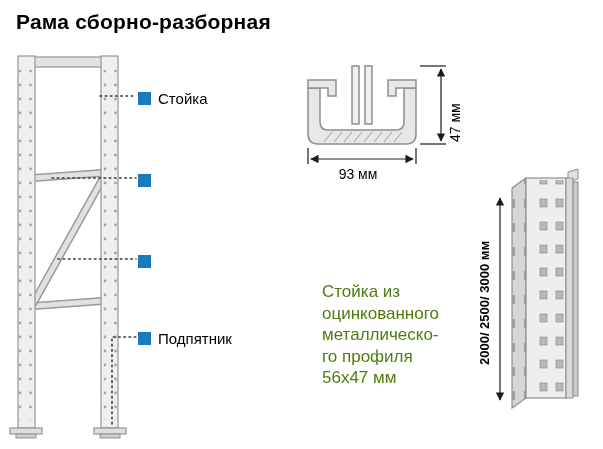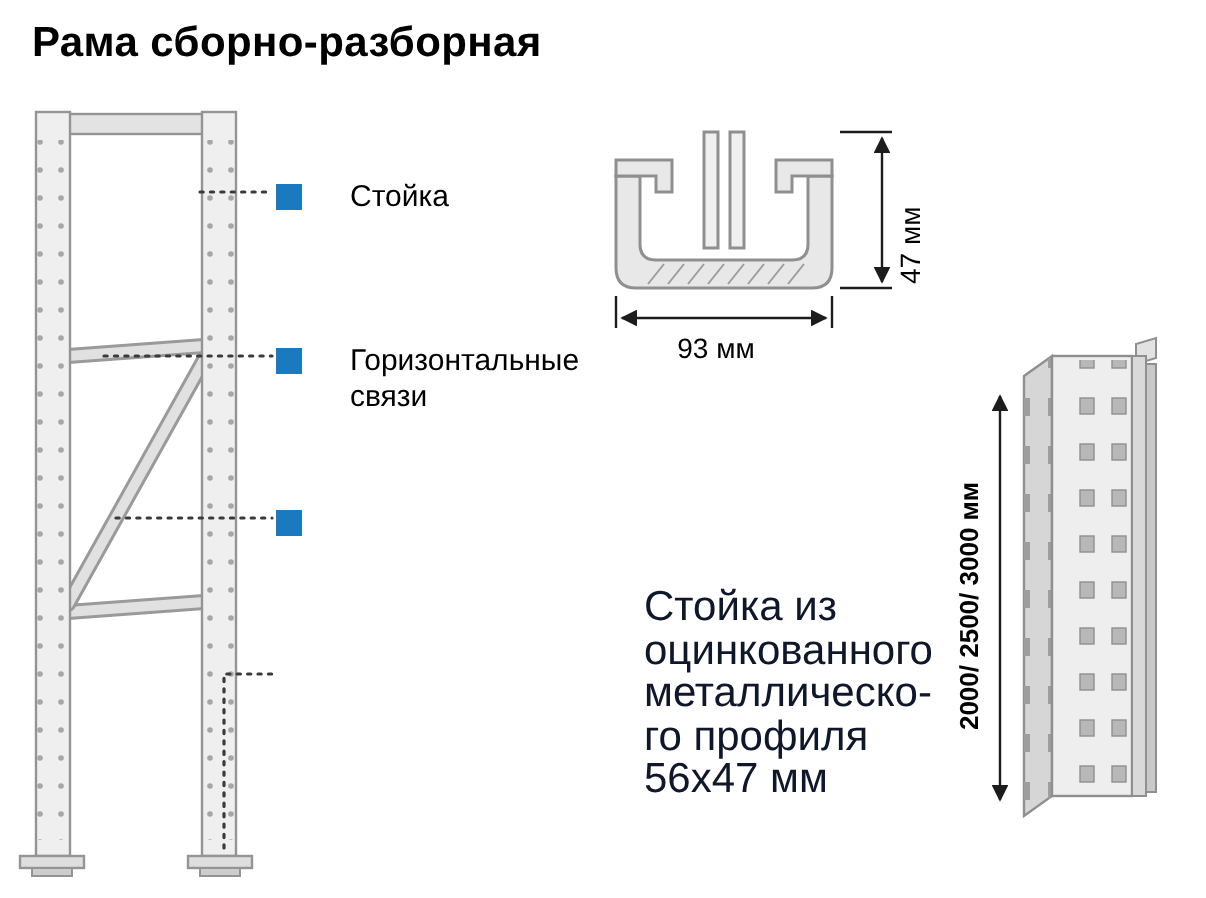--- a/index.html
+++ b/index.html
@@ -32,21 +32,21 @@
     width: 150px;
   }
   .callout .bullet {
     flex: 0 0 auto;
     width: 13px;
     height: 13px;
     margin-top: 2px;
     background: #1a7abf;
   }
   .callout .callout-label {
-    margin-left: 24px;
+    margin-left: 7px;
     font-size: 15px;
     line-height: 18px;
     color: #000;
   }
   .dim {
     position: absolute;
     font-size: 14px;
     color: #000;
     white-space: nowrap;
   }
@@ -59,26 +59,26 @@
   .dim-length {
     left: 477px; top: 392px; width: 178px;
     font-size: 13px; font-weight: 700;
     transform: rotate(-90deg);
     transform-origin: 0 0;
     text-align: center;
   }
   .description {
     position: absolute;
     left: 322px;
-    top: 293px;
+    top: 281px;
     width: 160px;
-    font-size: 21px;
+    font-size: 17px;
     line-height: 21.5px;
     white-space: pre-line;
-    color: #0f172a;
+    color: #4d7c0f;
   }
 </style>
 </head>
 <body>
 
 <div class="canvas">
 
   <div class="title">Рама сборно-разборная</div>
 
   <svg class="layer" style="left:8px; top:50px;" width="122" height="395" viewBox="0 0 122 395">
@@ -133,24 +133,27 @@
       <path d="M112,424 V337 H136"></path>
     </g>
   </svg>
 
   <div class="callout" style="left:138px; top:90px;">
     <span class="bullet"></span>
     <span class="callout-label">Стойка</span>
   </div>
   <div class="callout" style="left:138px; top:172px;">
     <span class="bullet"></span>
-    <span class="callout-label">Горизонтальные связи</span>
   </div>
   <div class="callout" style="left:138px; top:253px;">
     <span class="bullet"></span>
+  </div>
+  <div class="callout" style="left:138px; top:330px;">
+    <span class="bullet"></span>
+    <span class="callout-label">Подпятник</span>
   </div>
 
   <svg class="layer" style="left:292px; top:58px;" width="175" height="130" viewBox="0 0 175 130">
     <defs>
       <marker id="arr" viewBox="0 0 10 10" refX="9" refY="5" markerWidth="7" markerHeight="7" orient="auto-start-reverse">
         <path d="M0,0 L10,5 L0,10 z" fill="#1c1c1c"></path>
       </marker>
     </defs>
     <g>
       <path d="M16,30 L16,76 Q16,86 26,86 L114,86 Q124,86 124,76 L124,30 L112,30 L112,64 Q112,72 104,72 L36,72 Q28,72 28,64 L28,30 Z" fill="#e8e8e8" stroke="#8f8f8f" stroke-width="1.5"></path>

